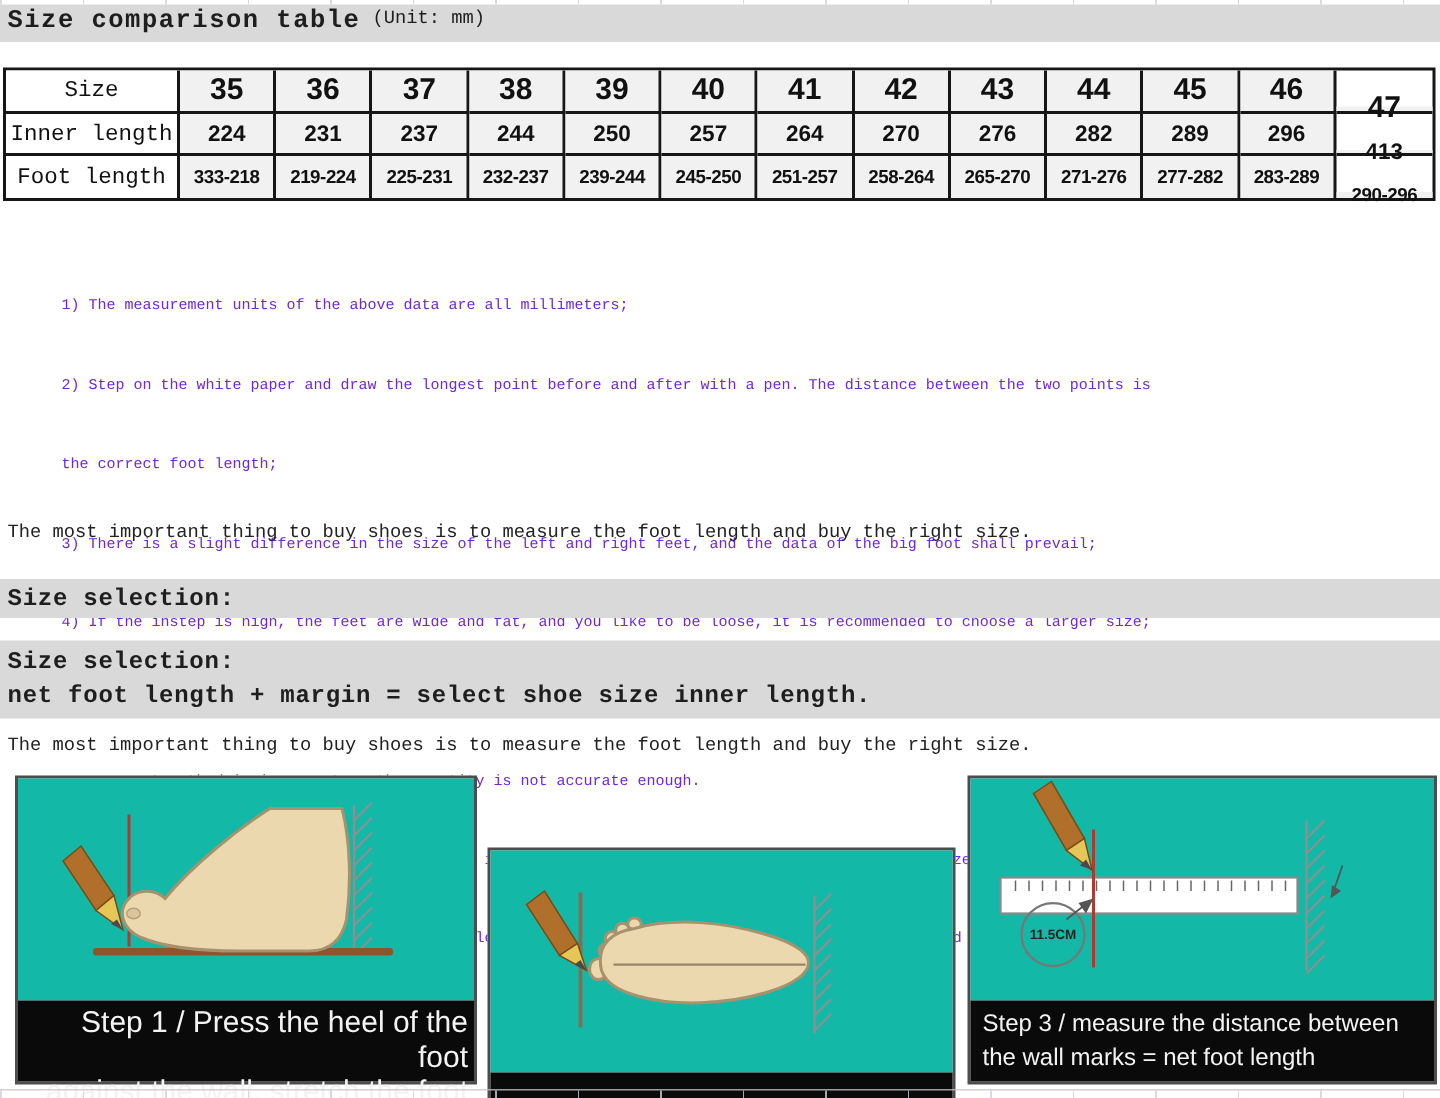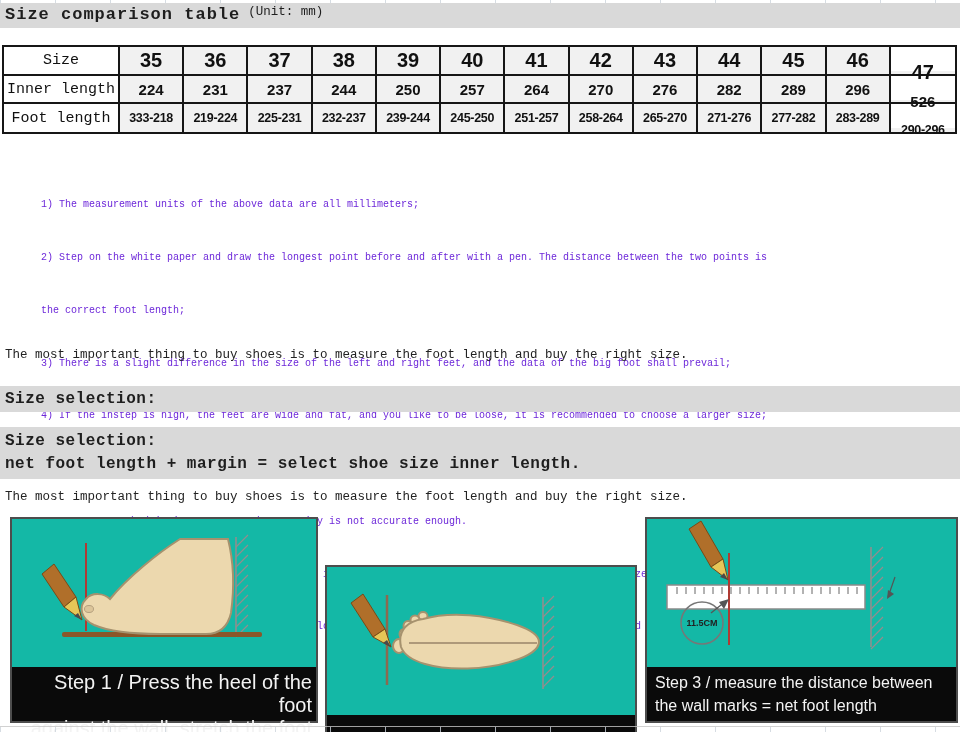--- a/index.html
+++ b/index.html
@@ -107,21 +107,21 @@
     <div class="c2">237</div>
     <div class="c2">244</div>
     <div class="c2">250</div>
     <div class="c2">257</div>
     <div class="c2">264</div>
     <div class="c2">270</div>
     <div class="c2">276</div>
     <div class="c2">282</div>
     <div class="c2">289</div>
     <div class="c2">296</div>
-    <div class="c2">526</div>
+    <div class="c2">413</div>
 
     <div class="lbl">Foot length</div>
     <div class="c3">333-218</div>
     <div class="c3">219-224</div>
     <div class="c3">225-231</div>
     <div class="c3">232-237</div>
     <div class="c3">239-244</div>
     <div class="c3">245-250</div>
     <div class="c3">251-257</div>
     <div class="c3">258-264</div>

